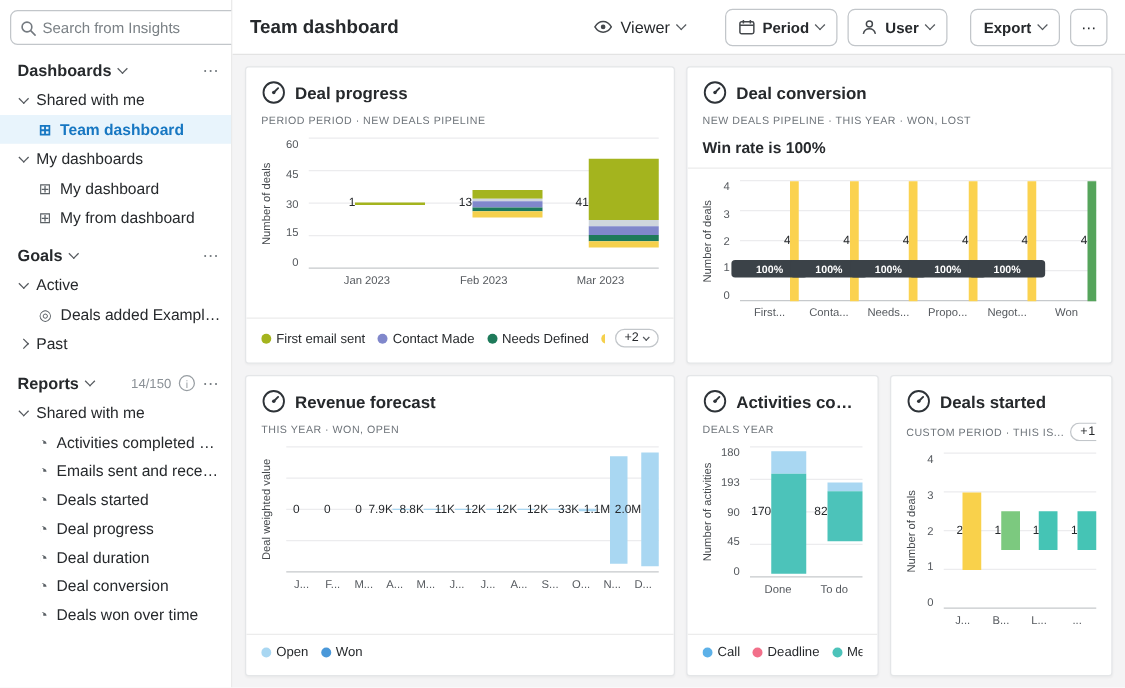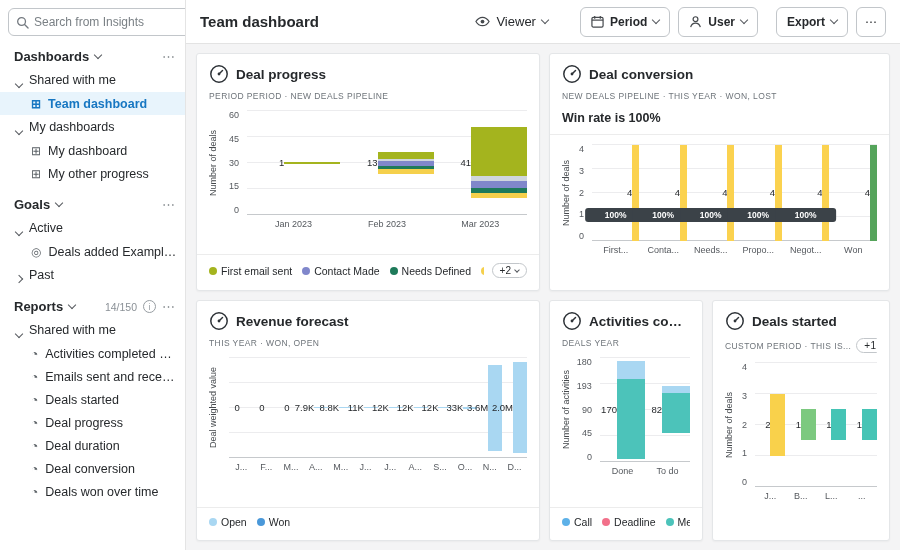--- a/index.html
+++ b/index.html
@@ -11,21 +11,21 @@
 .sidebar{width:186px;min-width:186px;background:#fff;border-right:1px solid #e4e4e4;padding-top:8px;overflow:hidden}
 .search-row{display:flex;gap:6px;padding:0 8px;margin-bottom:8px}
 .searchbox{flex:1;height:28px;border:1px solid #c2c6ca;border-radius:6px;display:flex;align-items:center;gap:5px;padding:0 7px;background:#fff}
 .searchinput{border:none;outline:none;flex:1;min-width:0;font:inherit;font-size:12px;color:#333;background:transparent}
 .searchinput::placeholder{color:#7a8085}
 .sec{padding:5px 10px 4px 14px;display:flex;align-items:center;gap:6px;font-weight:bold;font-size:13px;margin-top:7px}
 .sec .more{margin-left:auto;color:#7a8085;font-weight:normal;cursor:pointer;font-size:13px}
 .sec .count{margin-left:auto;color:#8a9096;font-weight:normal;font-size:10.5px}
 .sec .info{width:13px;height:13px;border:1px solid #979da2;border-radius:50%;font-size:8.5px;display:inline-flex;align-items:center;justify-content:center;color:#979da2;font-weight:normal}
 .sec .more2{color:#7a8085;font-weight:normal;cursor:pointer;font-size:13px}
-.grp{display:flex;align-items:flex-end;gap:7px;padding:5px 8px 5px 16px;cursor:pointer;font-size:12.5px}
+.grp{display:flex;align-items:center;gap:7px;padding:5px 8px 5px 16px;cursor:pointer;font-size:12.5px}
 .item{display:flex;align-items:center;gap:7px;padding:4.5px 8px 4.5px 31px;cursor:pointer;font-size:12.5px;white-space:nowrap;overflow:hidden}
 .item .itext{overflow:hidden;text-overflow:ellipsis}
 .item .ico{color:#5b6166;font-size:12px;flex:0 0 auto}
 .item.sel{background:#e8f4fc;color:#1777c2;font-weight:bold}
 .item.sel .ico{color:#1777c2}
 .chev{width:6px;height:6px;border-right:1.6px solid #55595e;border-bottom:1.6px solid #55595e;transform:rotate(45deg);display:inline-block;margin-top:-3px;flex:0 0 auto}
 .chev.right{transform:rotate(-45deg);margin-top:0}
 .chev.xs{width:4px;height:4px;margin-top:-2px}
 
 
@@ -105,21 +105,21 @@
     <div class="grp">
       <span class="chev"></span>
       <span>My dashboards</span>
     </div>
     <div class="item">
       <span class="ico">⊞</span>
       <span class="itext">My dashboard</span>
     </div>
     <div class="item">
       <span class="ico">⊞</span>
-      <span class="itext">My other progress</span>
+      <span class="itext">My from dashboard</span>
     </div>
 
     <div class="sec">
       <span>Goals</span>
       <span class="chev"></span>
       <span class="more">⋯</span>
     </div>
     <div class="grp">
       <span class="chev"></span>
       <span>Active</span>
@@ -463,21 +463,21 @@
                       <div class="seg" style="height: 1px; background: rgb(169, 215, 242);"></div>
                     </div>
                   </div>
                   <div class="col">
                     <div class="val">33K</div>
                     <div class="bar" style="width: 14px;">
                       <div class="seg" style="height: 2px; background: rgb(169, 215, 242);"></div>
                     </div>
                   </div>
                   <div class="col">
-                    <div class="val">3.6M</div>
+                    <div class="val">1.1M</div>
                     <div class="bar" style="width: 14px;">
                       <div class="seg" style="height: 86px; background: rgb(169, 215, 242);"></div>
                     </div>
                   </div>
                   <div class="col">
                     <div class="val">2.0M</div>
                     <div class="bar" style="width: 14px;">
                       <div class="seg" style="height: 91px; background: rgb(169, 215, 242);"></div>
                     </div>
                   </div>

